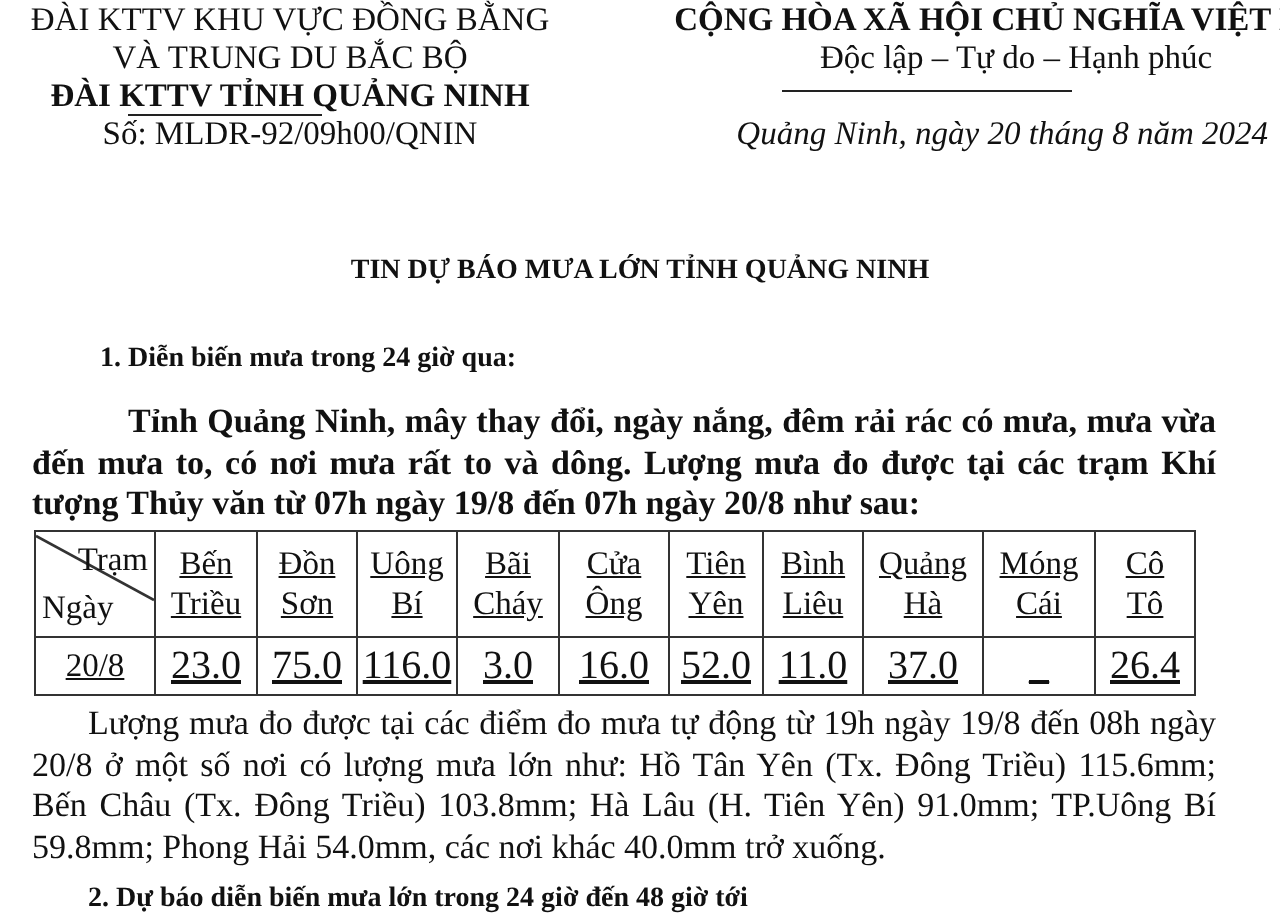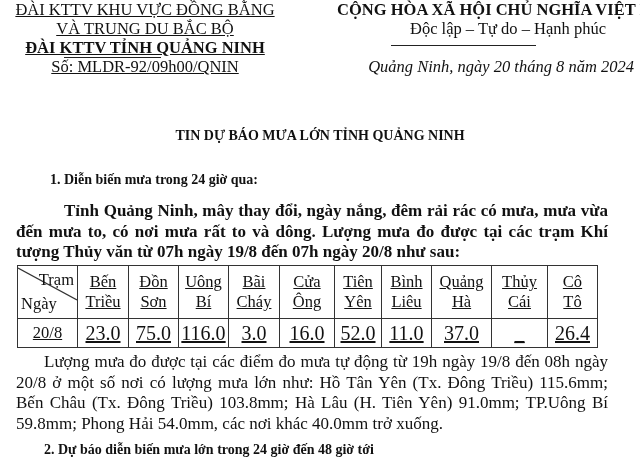--- a/index.html
+++ b/index.html
@@ -1,18 +1,18 @@
 <!DOCTYPE html>
 <html><head>
 <meta charset="utf-8">
 <style>
   html, body { margin:0; padding:0; background:#ffffff; }
   body { width:640px; height:461px; overflow:hidden; position:relative;
          font-family:"Liberation Serif", serif; color:#111; }
-  .hdr-left { position:absolute; left:0; top:0; width:290px; text-align:center; font-size:16.5px; line-height:19px;text-decoration:underline; }
+  .hdr-left { position:absolute; left:0; top:0; width:290px; text-align:center; font-size:16.5px; line-height:19px; }
   .hdr-right { position:absolute; left:292px; top:0; width:348px; text-align:center; font-size:16.5px; line-height:19px;margin-left:42px; }
   .b { font-weight:bold; }
   .uline { position:absolute; height:1px; background:#222; }
   .date { position:absolute; right:6px; top:57px; font-style:italic; font-size:16.5px; }
   .title { position:absolute; left:0; width:640px; top:128px; text-align:center; font-weight:bold; font-size:14px; }
   .sec { position:absolute; left:50px; font-weight:bold; font-size:14px; }
   .para { position:absolute; left:16px; width:592px; font-size:17px; line-height:20.5px; text-align:justify; }
   .para p { margin:0; }
   .indent { text-indent:48px; }
   table.rain { position:absolute; left:17px; top:265px; border-collapse:collapse; font-size:16.5px; }
@@ -87,21 +87,21 @@
         </td>
     <td style="width:49px;">
           <div>Bình</div>
           <div>Liêu</div>
         </td>
     <td style="width:59px;">
           <div>Quảng</div>
           <div>Hà</div>
         </td>
     <td style="width:55px;">
-          <div>Thủy</div>
+          <div>Móng</div>
           <div>Cái</div>
         </td>
     <td style="width:49px;">
           <div>Cô</div>
           <div>Tô</div>
         </td>
   </tr>
   <tr class="vals">
     <td style="font-size:16.5px;">20/8</td>
     <td>23.0</td>

